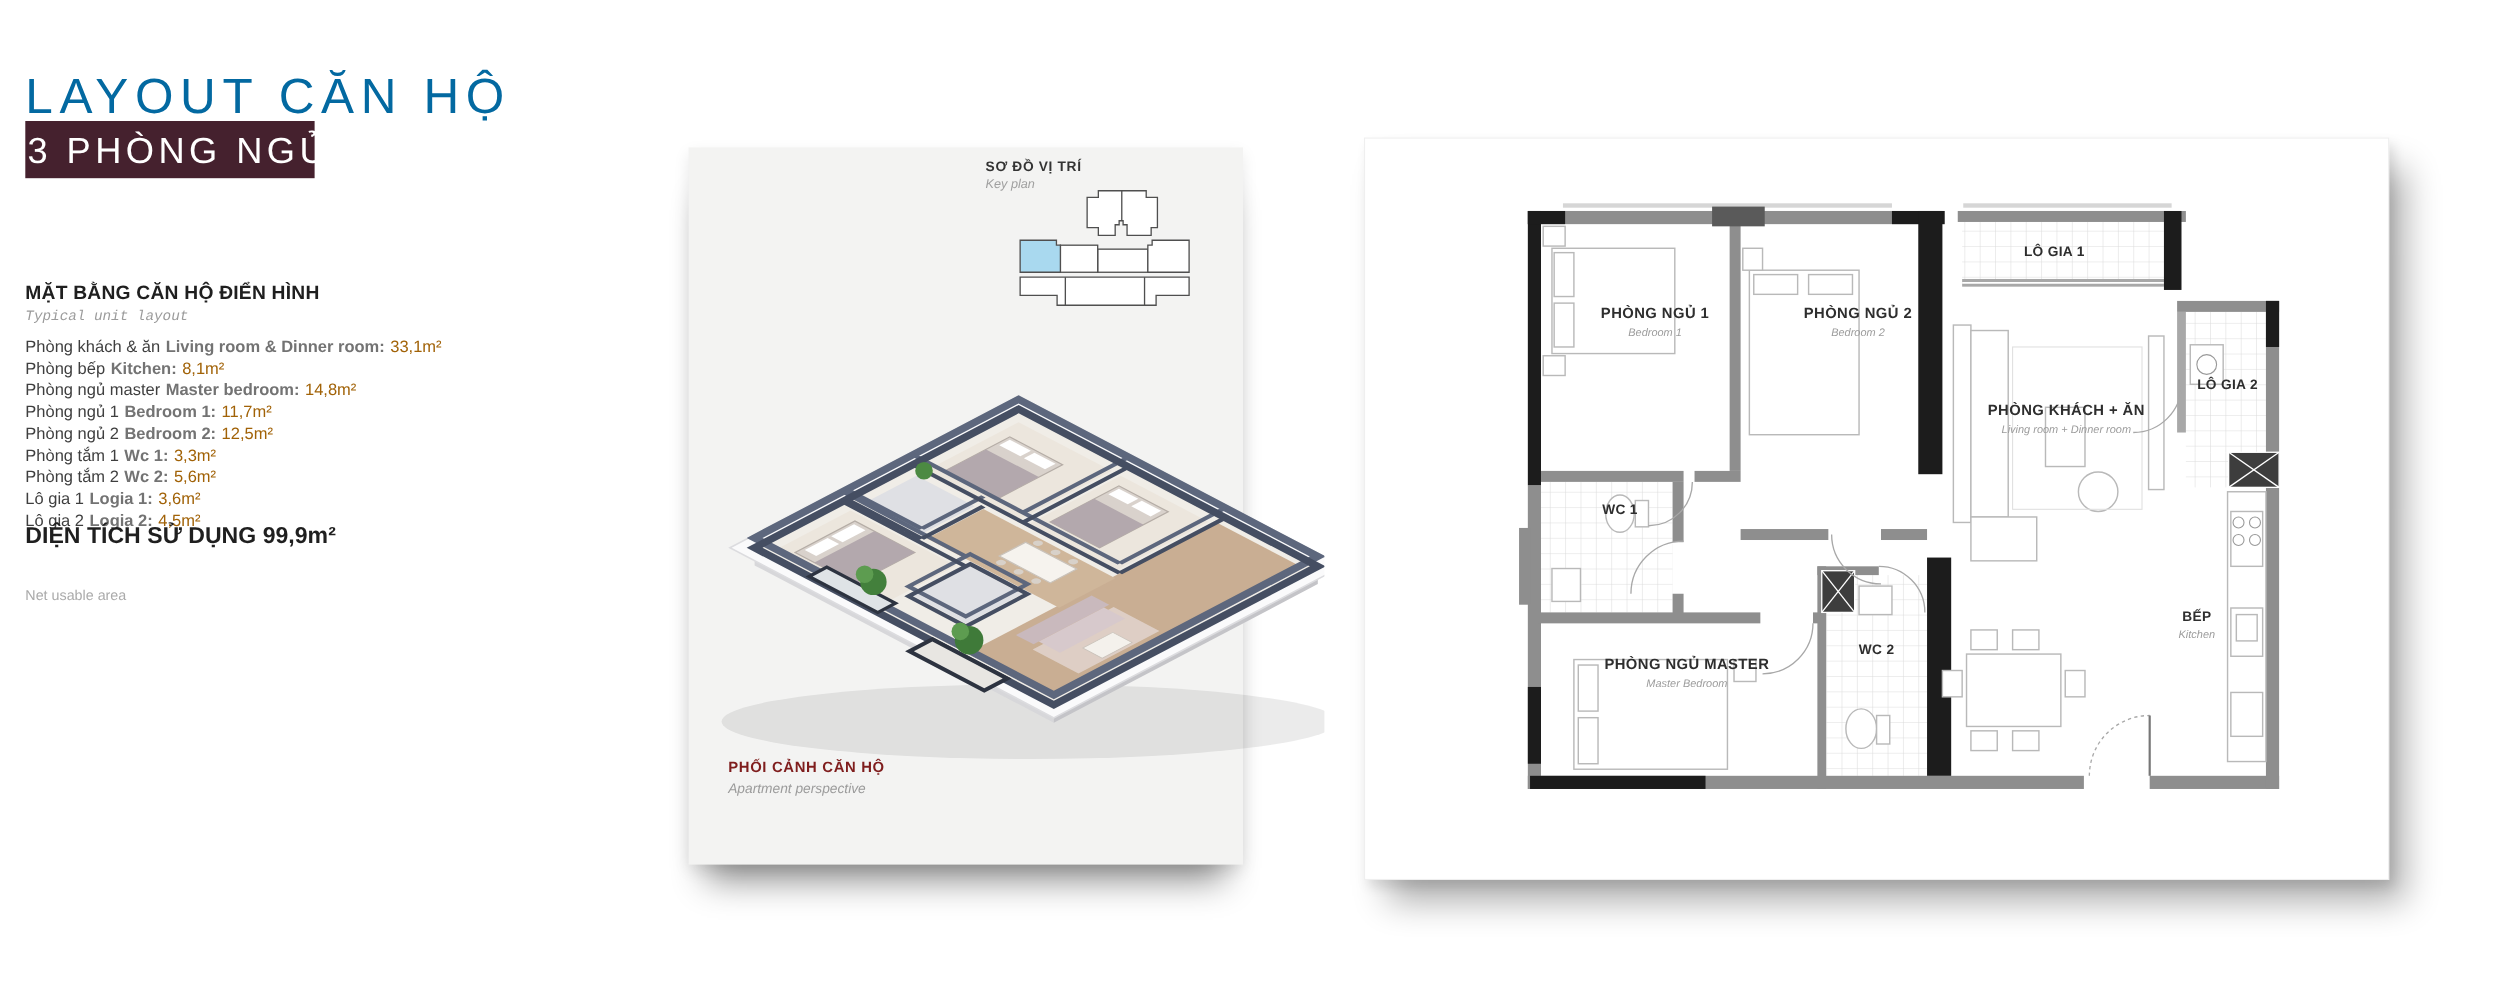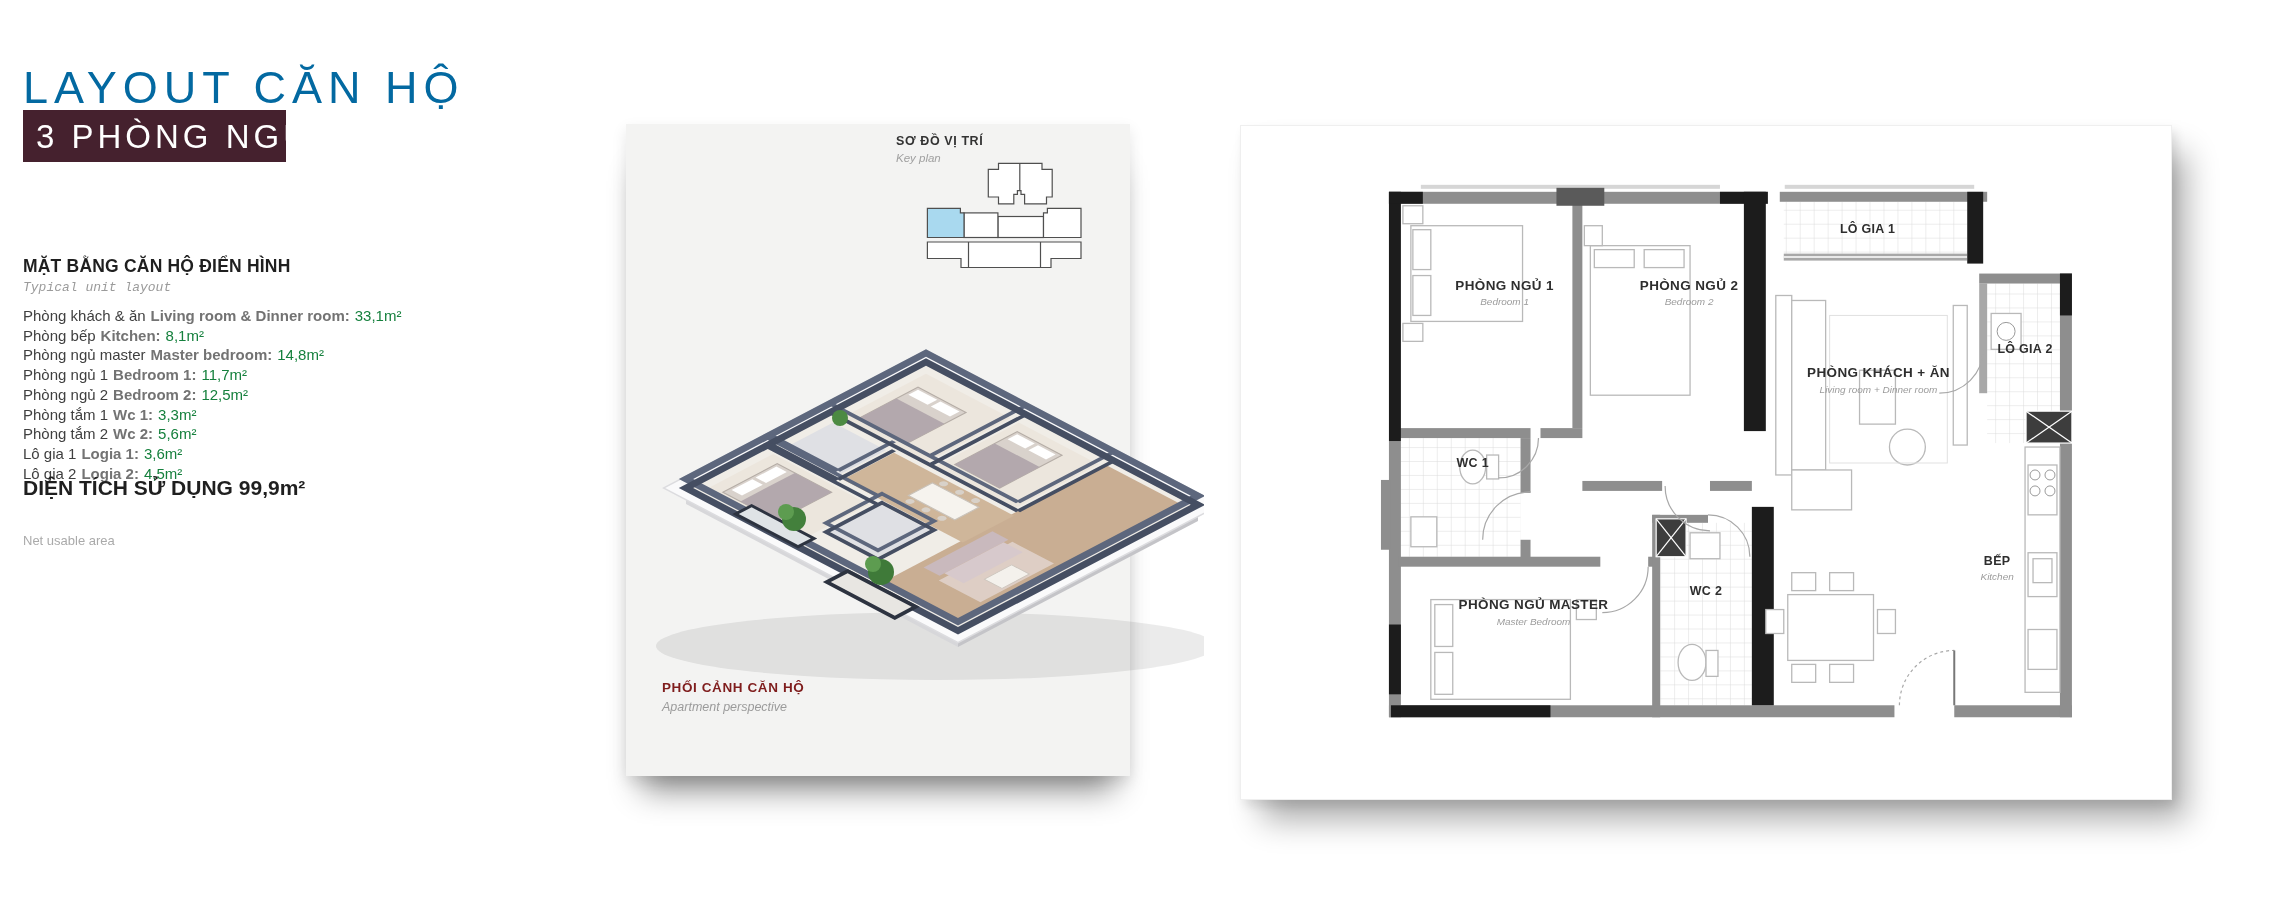--- a/index.html
+++ b/index.html
@@ -4,33 +4,33 @@
 <style>
   html,body{margin:0;padding:0;background:#ffffff;}
   body{font-family:"Liberation Sans", sans-serif; -webkit-font-smoothing:antialiased;}
   #stage{position:relative;width:2279px;height:900px;background:#ffffff;overflow:hidden;}
 
   
   .left{position:absolute;left:23px;top:0;width:400px;}
   .main-title{position:absolute;left:0;top:62px;font-size:45px;font-weight:400;
     letter-spacing:6px;color:#0369a1;white-space:nowrap;}
   .title-box{position:absolute;left:0;top:110px;width:263px;height:52px;background:#45212e;
-    color:#ffffff;font-size:33px;letter-spacing:4px;line-height:53px;padding-left:13px;
+    color:#ffffff;font-size:33px;letter-spacing:4px;line-height:53px;padding-left:2px;
     box-sizing:border-box;white-space:nowrap;}
   .sec-head{position:absolute;left:0;top:256px;font-size:17.5px;font-weight:bold;color:#1f1f1f;
     letter-spacing:.2px;white-space:nowrap;}
   .sec-sub{position:absolute;left:0;top:280px;font-size:13px;font-style:italic;color:#9b9b9b;font-family:Liberation Mono, monospace;}
   .room-list{position:absolute;left:0;top:306px;font-size:15px;line-height:19.7px;color:#3f3f3f;white-space:nowrap;}
   .room-list .en{color:#737373;margin:0 5px 0 5px;font-weight:bold;}
-  .room-list .val{color:#15803d;}
+  .room-list .val{color:#a16207;}
   .total-line{position:absolute;left:0;top:476px;font-size:21px;font-weight:bold;color:#1f1f1f;white-space:nowrap;}
   .total-sub{position:absolute;left:0;top:533px;font-size:13px;color:#aaaaaa;}
 
   
-  .card{position:absolute;left:626px;top:124px;width:504px;height:652px;background:#f3f3f2;
+  .card{position:absolute;left:626px;top:134px;width:504px;height:652px;background:#f3f3f2;
     box-shadow:0 30px 30px -16px rgba(0,0,0,.45), 0 6px 14px rgba(0,0,0,.10);}
   .kp-title{position:absolute;left:270px;top:10px;font-size:12.5px;font-weight:bold;color:#333;
     letter-spacing:.6px;white-space:nowrap;}
   .kp-sub{position:absolute;left:270px;top:28px;font-size:11.5px;font-style:italic;color:#a0a0a0;}
   .kp-svg{position:absolute;left:296px;top:28px;}
   .cap-title{position:absolute;left:36px;top:556px;font-size:13.5px;font-weight:bold;color:#7f1d1d;
     letter-spacing:.6px;white-space:nowrap;}
   .cap-sub{position:absolute;left:36px;top:576px;font-size:12.5px;font-style:italic;color:#9b9b9b;}
   .iso-svg{position:absolute;left:0;top:0;}
 

